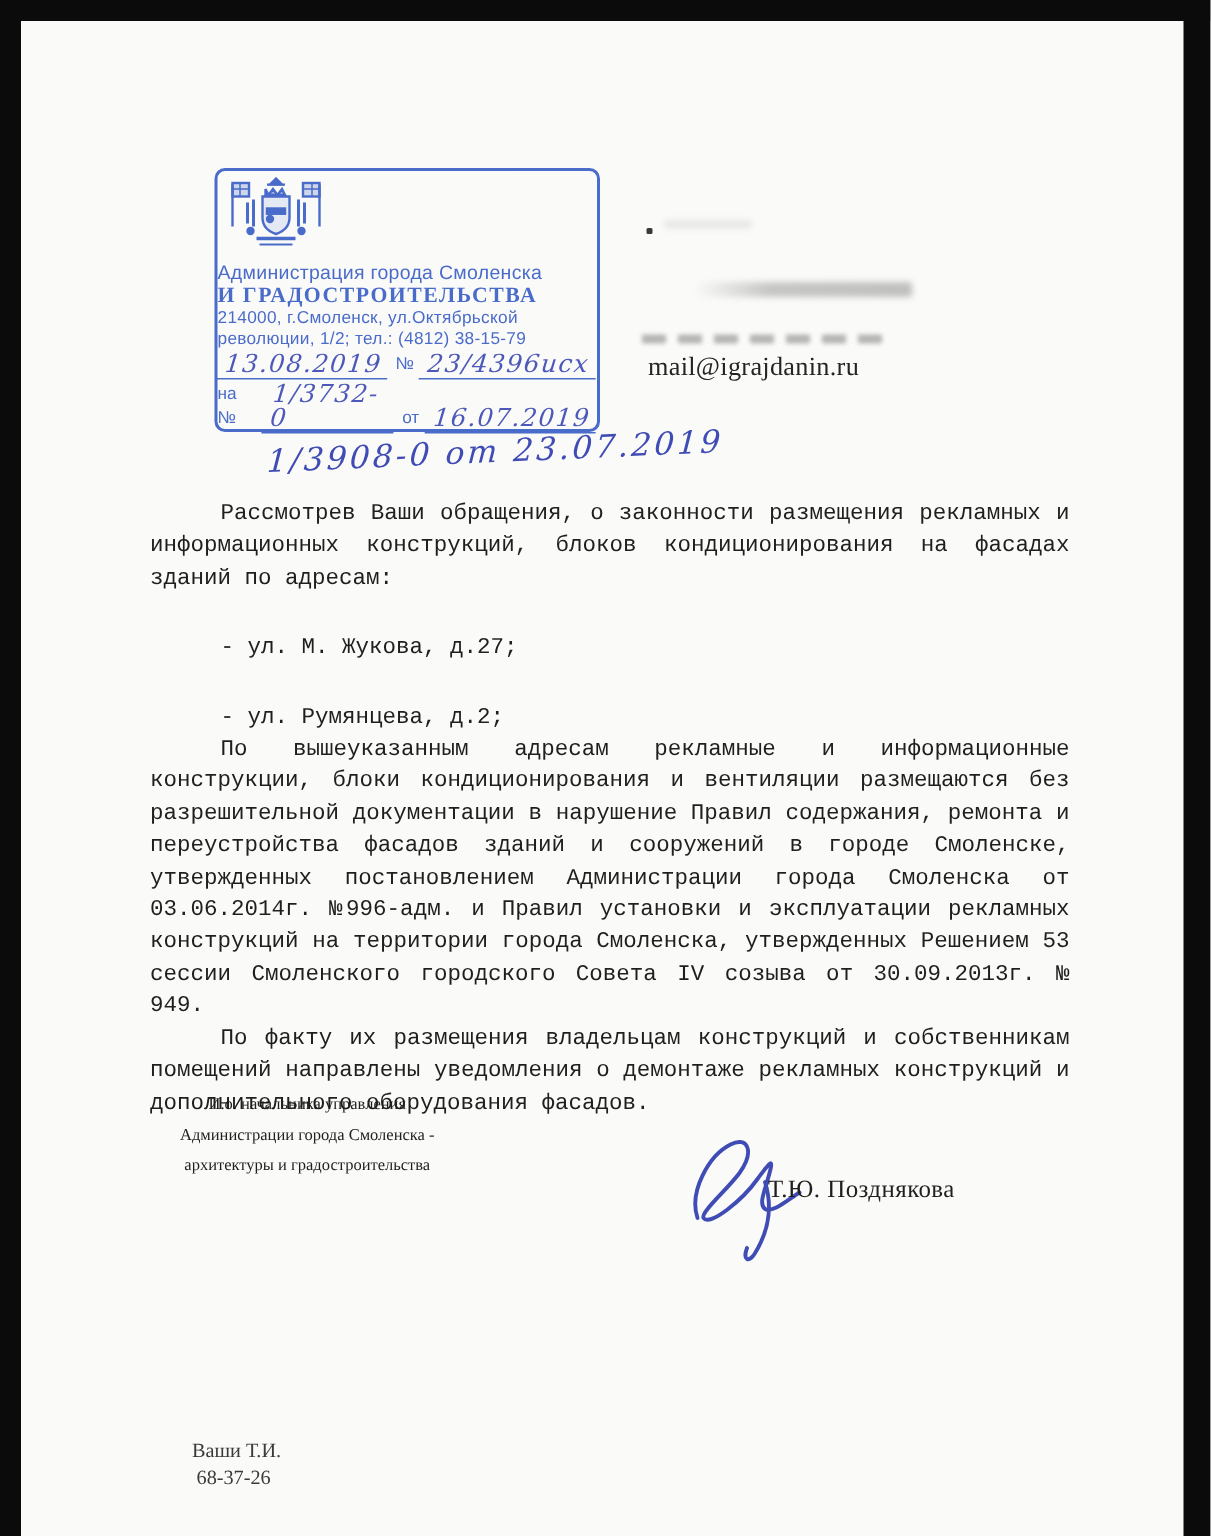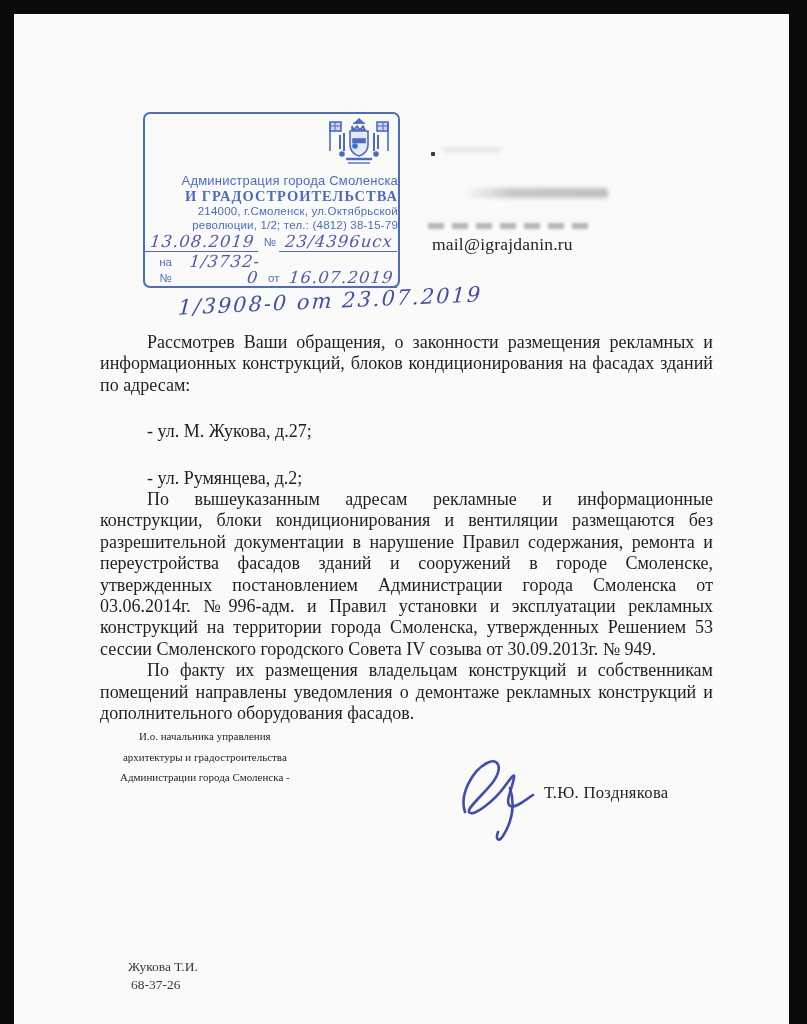--- a/index.html
+++ b/index.html
@@ -17,21 +17,21 @@
     background-image:linear-gradient(90deg, rgba(0,0,0,0.015) 0 3px, rgba(0,0,0,0) 3px 9px);
   }
   .frame-top{position:absolute;left:0;top:0;width:807px;height:14px;background:var(--frame);}
   .frame-left{position:absolute;left:0;top:0;width:14px;height:1024px;background:var(--frame);}
   .frame-right{position:absolute;left:789px;top:0;width:18px;height:1024px;background:var(--frame);}
 
   
   .stamp{
     position:absolute;left:143px;top:112px;width:257px;height:176px;
     border:2px solid var(--stamp-blue);border-radius:7px;
-    color:var(--stamp-blue);text-align:right;
+    color:var(--stamp-blue);text-align:left;
     font-family:"Liberation Sans",sans-serif;
     opacity:.92;
   }
   .stamp .emblem{margin-top:3px;}
   .stamp-org1{font-size:13px;letter-spacing:.2px;margin-top:0px;}
   .stamp-org2,.stamp-org3{font-family:"Liberation Serif",serif;font-weight:700;font-size:14.5px;letter-spacing:1px;line-height:17px;}
   .stamp-addr{font-size:11.5px;line-height:13.5px;letter-spacing:.2px;}
   .hw{
     font-family:"DejaVu Serif",serif;font-style:italic;color:var(--ink-blue);
     display:inline-block;transform:skewX(-6deg);letter-spacing:1px;
@@ -57,33 +57,34 @@
   .redact-2{
     position:absolute;left:428px;top:223px;width:160px;height:6px;
     background:repeating-linear-gradient(90deg, #7d7d7d 0 16px, rgba(0,0,0,0) 16px 24px);
     filter:blur(1.5px);opacity:.55;
   }
   .email{position:absolute;left:432px;top:234px;font-size:17.5px;color:#242424;letter-spacing:.2px;}
 
   
   .body-text{
     position:absolute;left:100px;top:332px;width:613px;
-    font-size:18px;line-height:21.4px;color:var(--text);
+    font-size:15px;line-height:21.4px;color:var(--text);
     text-align:justify;
+    font-family:Liberation Mono, monospace;
   }
   .body-text p{text-indent:47px;margin:0;}
   .addr-line{padding-left:47px;text-align:left;margin-top:25px;}
 
   
   .sig-position{
     position:absolute;left:120px;top:726px;
     font-size:11px;line-height:20.5px;color:var(--text);text-align:center;
   }
   .sig-ink{position:absolute;left:453px;top:748px;}
-  .sig-name{position:absolute;left:512px;top:783px;font-size:16.6px;color:var(--text);letter-spacing:.3px;margin-left:32px;}
+  .sig-name{position:absolute;left:512px;top:783px;font-size:16.6px;color:var(--text);letter-spacing:.3px;}
 
   
   .footer{
     position:absolute;left:128px;top:958px;
     font-size:13.5px;line-height:17.5px;color:#3a3a3a;
   }
   .footer .phone{padding-left:3px;}
 </style>
 </head>
 <body>
@@ -151,29 +152,29 @@
   <div class="body-text">
     <p>Рассмотрев Ваши обращения, о законности размещения рекламных и информационных конструкций, блоков кондиционирования на фасадах зданий по адресам:</p>
     <div class="addr-line">- ул. М. Жукова, д.27;</div>
     <div class="addr-line">- ул. Румянцева, д.2;</div>
     <p>По вышеуказанным адресам рекламные и информационные конструкции, блоки кондиционирования  и вентиляции размещаются без разрешительной документации в нарушение Правил содержания, ремонта и переустройства фасадов зданий и сооружений в городе Смоленске, утвержденных постановлением Администрации города Смоленска от 03.06.2014г. №996-адм. и Правил установки и эксплуатации рекламных конструкций на территории города Смоленска, утвержденных Решением 53 сессии Смоленского городского Совета IV созыва от 30.09.2013г. № 949.</p>
     <p>По факту их размещения владельцам конструкций и собственникам помещений направлены уведомления о демонтаже рекламных конструкций и дополнительного оборудования фасадов.</p>
   </div>
 
   <div class="sig-position">
     <div>И.о. начальника управления</div>
+    <div>Администрации города Смоленска -</div>
     <div>архитектуры и градостроительства</div>
-    <div>Администрации города Смоленска -</div>
   </div>
   <div class="sig-ink">
     <svg width="100" height="100" viewBox="0 0 100 100" fill="none" stroke="#3f4cb5" stroke-width="2.6" stroke-linecap="round">
       <path d="M12 64 C6 46 20 22 34 15 C46 9 50 20 40 34 C31 46 14 60 16 64 C20 70 42 52 52 38 C58 30 62 24 61 30 C58 44 52 54 57 58 C62 61 72 52 80 47"></path>
       <path d="M57 40 C62 56 60 72 50 88 C46 94 42 92 45 84"></path>
     </svg>
   </div>
   <div class="sig-name">Т.Ю. Позднякова</div>
 
   <div class="footer">
-    <div>Жукова Т.И.</div>
+    <div>Ваши Т.И.</div>
     <div class="phone">68-37-26</div>
   </div>
 
 </div>
 
 </body></html>

